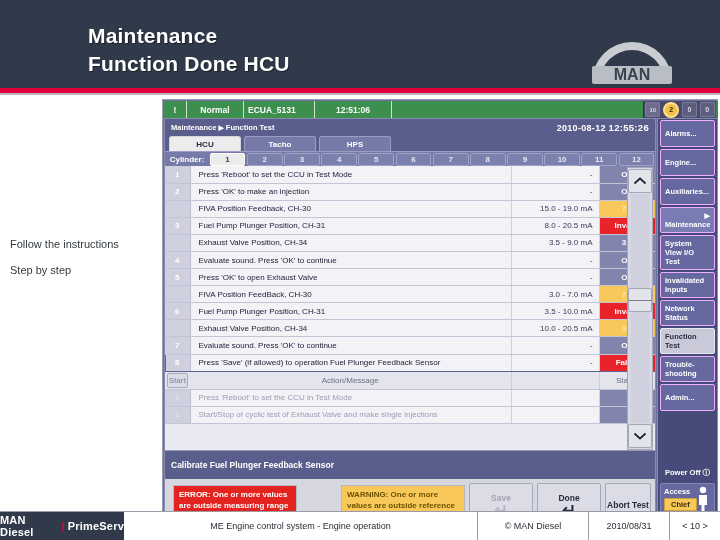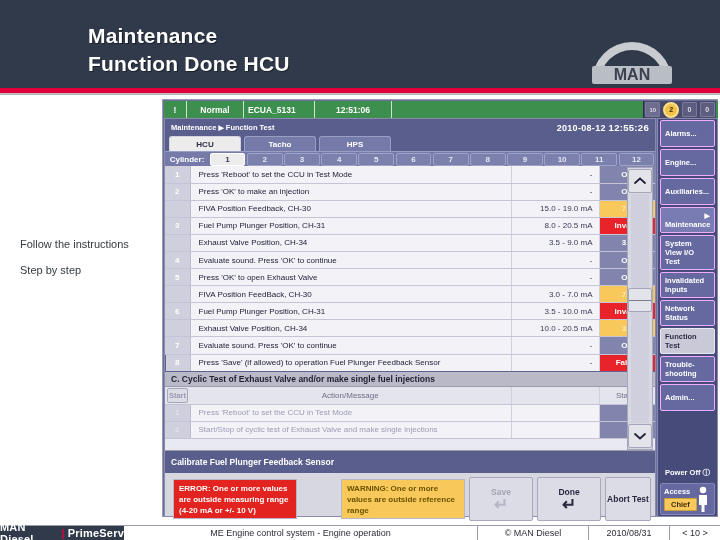--- a/index.html
+++ b/index.html
@@ -25,21 +25,21 @@
   .red-rule{
     position:absolute;left:0;top:88px;width:720px;height:5px;
     background:#e2003c;
   }
   .red-rule-shadow{
     position:absolute;left:0;top:93px;width:720px;height:2px;
     background:#b9b9c2;
   }
   
   .note{
-    position:absolute;left:20px;color:#333a41;font-size:11px;
+    position:absolute;left:10px;color:#333a41;font-size:11px;
     font-family:"Liberation Sans", sans-serif;
   }
   .note.n1{top:238px;}
   .note.n2{top:264px;}
   
   .app{
     position:absolute;left:162px;top:99px;width:556px;height:418px;
     background:#6b6f9c;
     border:1px solid #9a9ab5;
     box-sizing:border-box;
@@ -169,21 +169,21 @@
     display:flex;align-items:center;justify-content:center;
   }
   .sthumb i{display:block;width:12px;border-top:1px solid #7c7c94;margin:1px 0;}
   .strack{flex:1;width:18px;background:#cfcfdd;}
   
   .calib{
     position:absolute;left:0;right:0;bottom:0;height:66px;background:#d7d7e0;
     border-top:1px solid #9c9cb0;box-sizing:border-box;
   }
   .calib-head{
-    height:22px;background:#5a5e8c;color:#ffffff;font-size:8.5px;font-weight:bold;
+    height:28px;background:#5a5e8c;color:#ffffff;font-size:8.5px;font-weight:bold;
     display:flex;align-items:center;padding-left:6px;
   }
   .calib-body{position:relative;height:52px;display:flex;align-items:center;
               justify-content:flex-end;padding-right:4px;gap:4px;}
   .msgbox{
     width:124px;height:40px;font-size:8px;font-weight:bold;line-height:11px;
     padding:3px 5px;box-sizing:border-box;border:1px solid #b7b7c6;
   }
   .msgbox.error{background:#e2231f;color:#ffffff;}
   .msgbox.warn{background:#f8c85a;color:#6b5300;margin-left:40px;}
@@ -219,21 +219,21 @@
     display:flex;align-items:center;
   }
   .chief{
     background:#f8c85a;color:#3b2c00;font-size:7.5px;font-weight:bold;
     padding:1px 6px;border:1px solid #c9a03a;border-radius:1px;margin-top:2px;
     display:inline-block;
   }
   .person{width:12px;height:26px;}
   
   .footer{
-    position:absolute;left:0;bottom:0;width:720px;height:15px;
+    position:absolute;left:0;bottom:0;width:720px;height:29px;
     border-top:1px solid #9a9aa8;box-sizing:border-box;
     display:flex;align-items:stretch;background:#ffffff;
   }
   .f-brand{
     width:124px;background:#303a4a;color:#ffffff;
     font-size:11px;font-weight:bold;
     display:flex;align-items:center;justify-content:center;letter-spacing:.2px;
   }
   .f-brand .bar{color:#e2003c;padding:0 3px;font-weight:bold;}
   .f-title{flex:1;display:flex;align-items:center;justify-content:center;
@@ -386,21 +386,20 @@
           </tr>
           <tr class="sel-row">
             <td class="c-num">8</td>
             <td class="c-act">Press 'Save' (if allowed) to operation Fuel Plunger Feedback Sensor</td>
             <td class="c-rng">-</td>
             <td class="c-sta err">Failed</td>
           </tr>
         </tbody>
           </table>
 
-        <div class="sec-head">C. Cyclic Test of Exhaust Valve and/or make single fuel injections</div>
         <table class="tbl">
           <tbody>
               <tr>
             <td class="c-start">
               <div class="startbtn">Start</div>
             </td>
             <td class="c-hdr">Action/Message</td>
             <td class="c-hdr c-rng" style="background:#e4e4ec;color:#6d6d88;text-align:center;"></td>
             <td class="c-hdr c-sta" style="background:#e4e4ec;color:#6d6d88;font-weight:normal;">Status</td>
           </tr>

